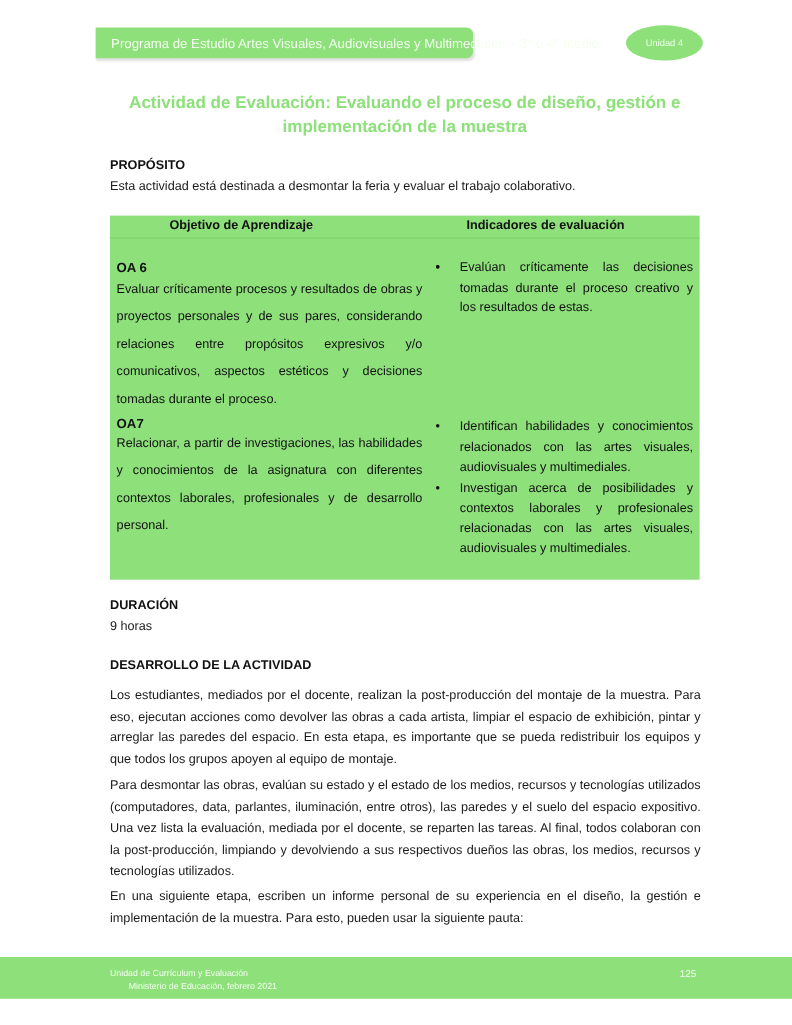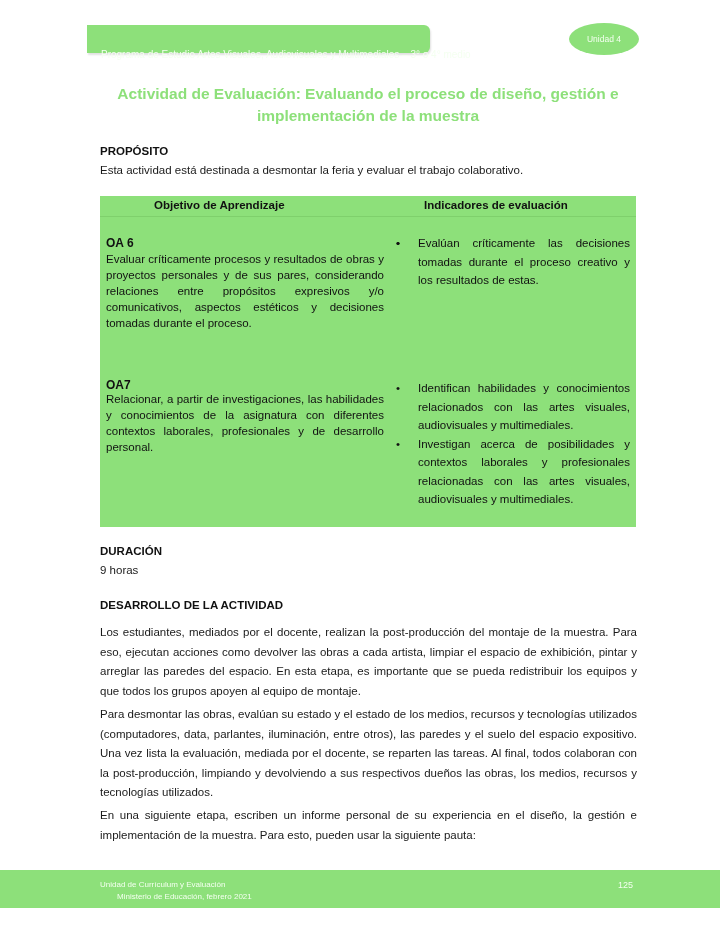--- a/index.html
+++ b/index.html
@@ -1,38 +1,38 @@
 <!DOCTYPE html>
 <html><head>
 <meta charset="utf-8">
 <style>
   html, body { margin: 0; padding: 0; background: #ffffff; }
   body { width: 720px; height: 932px; position: relative; overflow: hidden;
          font-family: "Liberation Sans", "DejaVu Sans", sans-serif; color: #1a1a1a; }
 
   .header-bar { position: absolute; left: 87px; top: 25px; width: 343px; height: 28px;
                 background: #8de07a; border-radius: 0 6px 6px 0; box-shadow: 1px 2px 2px rgba(0,0,0,0.12); }
-  .header-text { position: absolute; left: 14px; top: 24px; font-size: 10px; color: #f4fff0; white-space: nowrap; }
+  .header-text { position: absolute; left: 14px; top: 8px; font-size: 12px; color: #f4fff0; white-space: nowrap; }
 
   .unit-pill { position: absolute; left: 569px; top: 23px; width: 70px; height: 32px; border-radius: 50%;
                background: #8de07a; display: flex; align-items: center; justify-content: center; }
   .unit-pill span { font-size: 8.5px; color: #f4fff0; }
 
   .title { position: absolute; left: 100px; top: 83px; width: 536px; text-align: center;
            font-size: 15.5px; font-weight: bold; color: #8de07a; line-height: 22px; }
 
   .h { position: absolute; left: 100px; font-size: 11.5px; font-weight: bold; color: #111; text-align: right; }
   .p { position: absolute; left: 100px; width: 537px; font-size: 11.5px; line-height: 19.5px; color: #1a1a1a; text-align: justify; }
 
   .table { position: absolute; left: 100px; top: 196px; width: 536px; height: 331px; background: #8de07a; }
   .th { position: absolute; top: 3px; font-size: 11.5px; font-weight: bold; color: #111; }
   .hdr-line { position: absolute; left: 0; top: 20px; width: 100%; height: 1px; background: #7fd06c; }
 
   .oa-code { position: absolute; left: 6px; font-size: 12px; font-weight: bold; color: #111; }
-  .oa-desc { position: absolute; left: 6px; width: 278px; font-size: 11.5px; line-height: 16px; text-align: justify; color: #111; }
+  .oa-desc { position: absolute; left: 6px; width: 278px; font-size: 11.5px; line-height: 25px; text-align: justify; color: #111; }
 
   .ind-list { position: absolute; left: 296px; width: 234px; margin: 0; padding: 0; list-style: none; }
   .ind-list li { position: relative; padding-left: 22px; font-size: 11.5px; line-height: 18.5px; text-align: justify; color: #111; }
   .ind-list li .bullet { position: absolute; left: 0; top: 0; }
 
   .footer-bar { position: absolute; left: 0; top: 862px; width: 720px; height: 38px; background: #8de07a; margin-top: 8px; }
   .footer-l1, .footer-l2 { position: absolute; left: 100px; font-size: 8px; color: #f4fff0; }
   .footer-l1 { top: 10px; } .footer-l2 { top: 22px; padding-left: 17px; }
   .page-num { position: absolute; left: 618px; top: 10px; font-size: 9px; color: #f4fff0; }
 </style>

